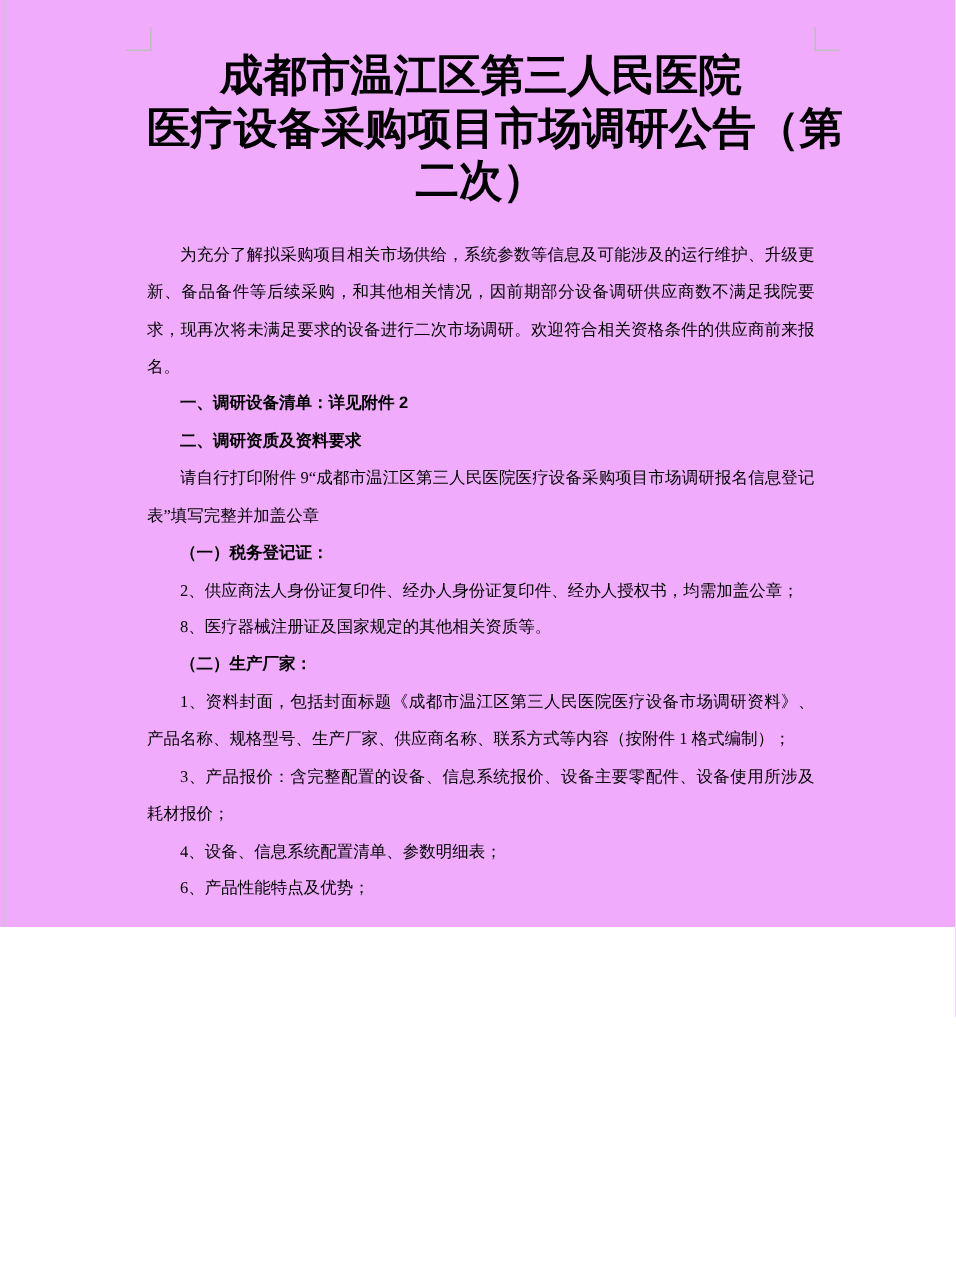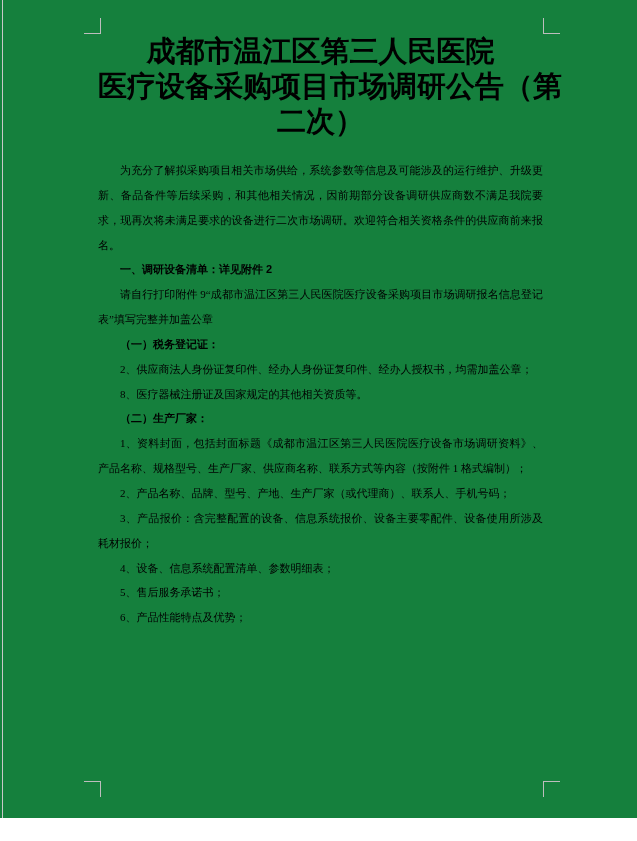--- a/index.html
+++ b/index.html
@@ -3,22 +3,22 @@
 <meta charset="utf-8">
 <style>
   html, body {
     margin: 0;
     padding: 0;
     background: #ffffff;
   }
   .page {
     position: relative;
     width: 637px;
-    height: 818px;
-    background: #15803d;
+    height: 618px;
+    background: #f0abfc;
     overflow: hidden;
     color: #000000;
     font-family: "Liberation Serif", serif;
   }
   
   .edge {
     position: absolute;
     background: #c8c8c8;
   }
   .edge-left   { left: 2px; top: 0; width: 1px; height: 841px; }
@@ -88,26 +88,25 @@
 
   <h1 class="doc-title">
     <span class="title-line">成都市温江区第三人民医院</span>
     <span class="title-line">医疗设备采购项目市场调研公告（第</span>
     <span class="title-line">二次）</span>
   </h1>
 
   <div class="doc-body" id="doc-body">
       <p class="">为充分了解拟采购项目相关市场供给，系统参数等信息及可能涉及的运行维护、升级更新、备品备件等后续采购，和其他相关情况，因前期部分设备调研供应商数不满足我院要求，现再次将未满足要求的设备进行二次市场调研。欢迎符合相关资格条件的供应商前来报名。</p>
       <p class="hei">一、调研设备清单：详见附件 2</p>
+      <p class="hei">二、调研资质及资料要求</p>
       <p class="">请自行打印附件 9“成都市温江区第三人民医院医疗设备采购项目市场调研报名信息登记表”填写完整并加盖公章</p>
       <p class="hei">（一）税务登记证：</p>
       <p class="">2、供应商法人身份证复印件、经办人身份证复印件、经办人授权书，均需加盖公章；</p>
       <p class="">8、医疗器械注册证及国家规定的其他相关资质等。</p>
       <p class="hei">（二）生产厂家：</p>
       <p class="">1、资料封面，包括封面标题《成都市温江区第三人民医院医疗设备市场调研资料》、产品名称、规格型号、生产厂家、供应商名称、联系方式等内容（按附件 1 格式编制）；</p>
-      <p class="">2、产品名称、品牌、型号、产地、生产厂家（或代理商）、联系人、手机号码；</p>
       <p class="">3、产品报价：含完整配置的设备、信息系统报价、设备主要零配件、设备使用所涉及耗材报价；</p>
       <p class="">4、设备、信息系统配置清单、参数明细表；</p>
-      <p class="">5、售后服务承诺书；</p>
       <p class="">6、产品性能特点及优势；</p>
     </div>
 
 </div>
 
 </body></html>

